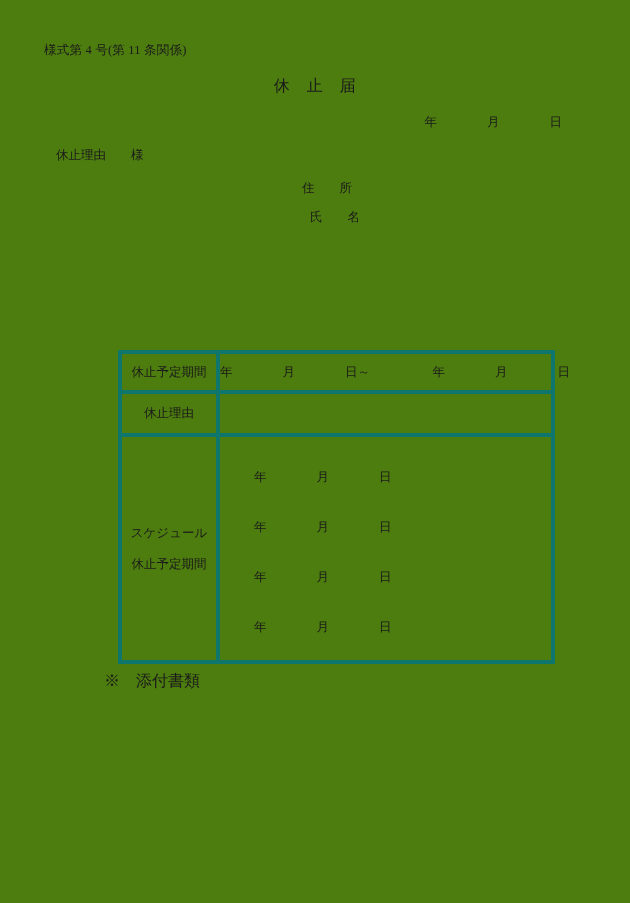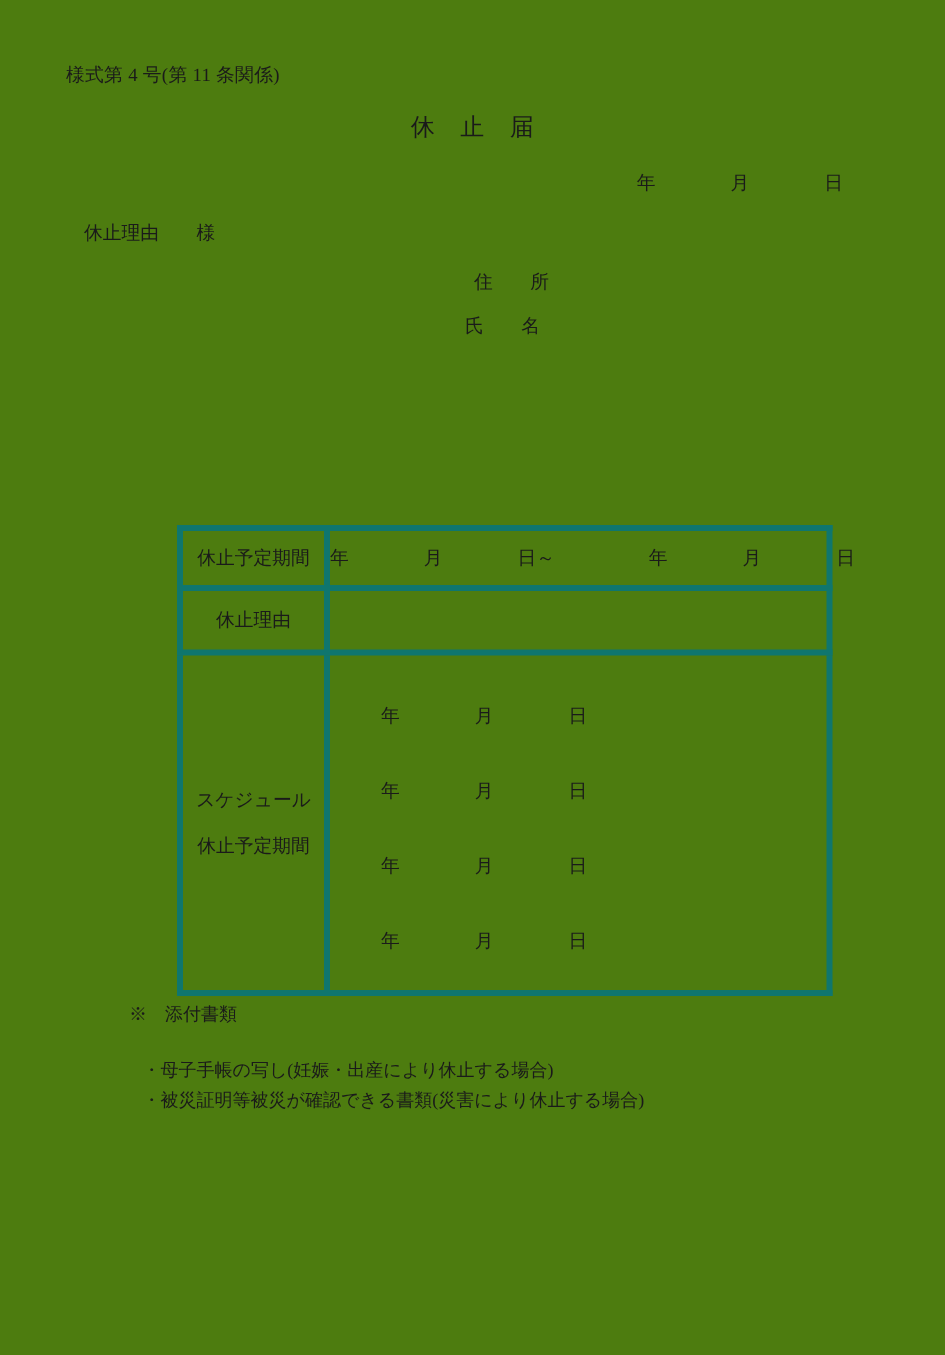--- a/index.html
+++ b/index.html
@@ -49,21 +49,21 @@
     padding-right: 68px;
     box-sizing: border-box;
     font-size: 12.5px;
   }
   .addressee {
     left: 56px;
     top: 149px;
     font-size: 12.5px;
   }
   .field-address {
-    left: 316px;
+    left: 302px;
     top: 182px;
     font-size: 12.5px;
     text-align: center;
   }
   .field-name {
     left: 310px;
     top: 211px;
     font-size: 12.5px;
   }
 
@@ -123,23 +123,23 @@
     white-space: pre;
     height: 50px;
     line-height: 50px;
     font-size: 12.5px;
   }
   .schedule-line:first-child { margin-top: 6px; }
 
   
   .notes {
     position: absolute;
-    left: 68px;
+    left: 80px;
     top: 653px;
-    font-size: 12px;
+    font-size: 16px;
   }
   .notes-head {
     white-space: pre;
     margin-bottom: 4px;
   }
   .notes-list {
     list-style: none;
     margin: 0;
     padding: 0 0 0 27px;
   }
@@ -194,19 +194,15 @@
           </div>
         </td>
       </tr>
     </tbody>
   </table>
 
   <div class="notes">
     <div class="notes-head">
       <span>※</span><span>　</span><span>添付書類</span>
     </div>
-    <ul class="notes-list">
-      <li>・母子手帳の写し(妊娠・出産により休止する場合)</li>
-      <li>・被災証明等被災が確認できる書類(災害により休止する場合)</li>
-    </ul>
   </div>
 
 </div>
 
 </body></html>

